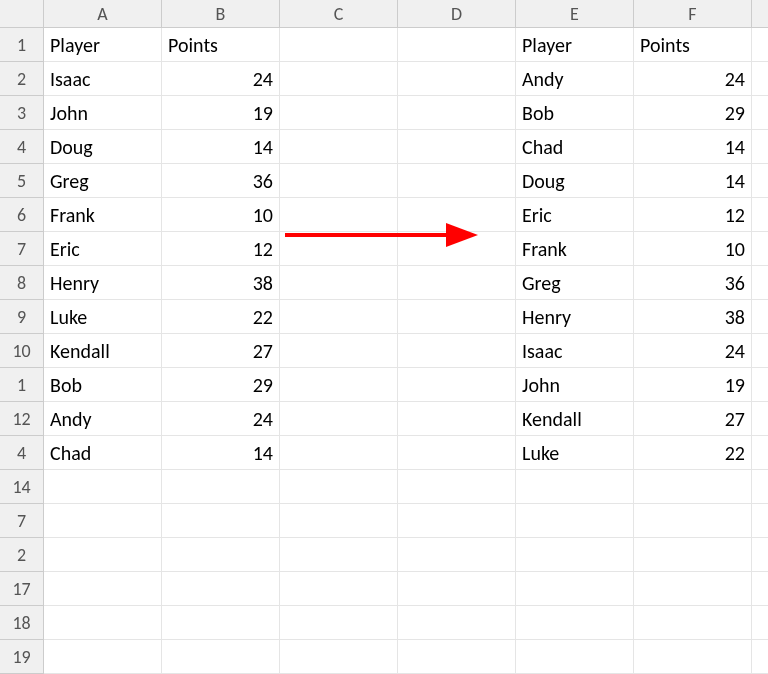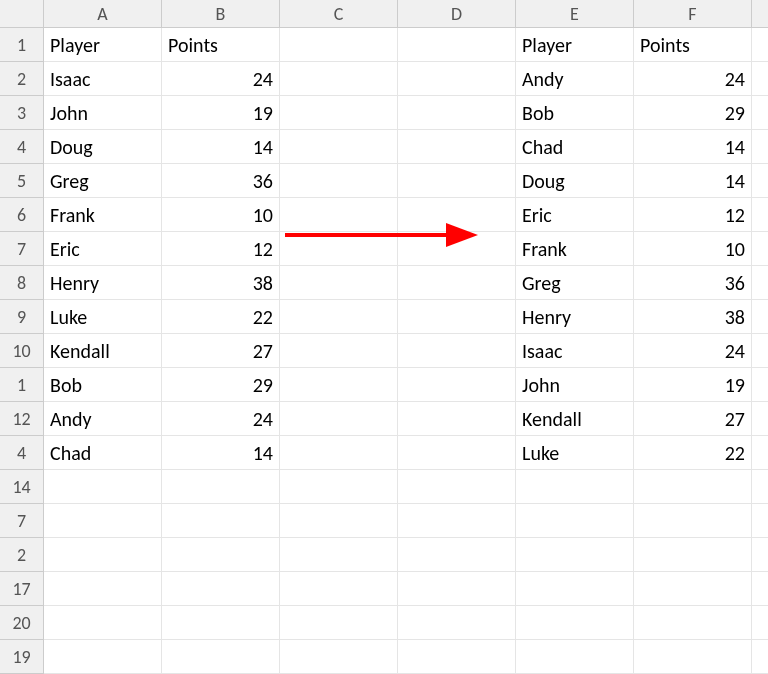--- a/index.html
+++ b/index.html
@@ -115,21 +115,21 @@
       <div class="row-header">8</div>
       <div class="row-header">9</div>
       <div class="row-header">10</div>
       <div class="row-header">1</div>
       <div class="row-header">12</div>
       <div class="row-header">4</div>
       <div class="row-header">14</div>
       <div class="row-header">7</div>
       <div class="row-header">2</div>
       <div class="row-header">17</div>
-      <div class="row-header">20</div>
+      <div class="row-header">18</div>
       <div class="row-header">19</div>
     </div>
 
   <div class="grid" id="grid">
       <div class="row">
         <div class="cell header">Player</div>
         <div class="cell header">Points</div>
         <div class="cell"></div>
         <div class="cell"></div>
         <div class="cell header">Player</div>

